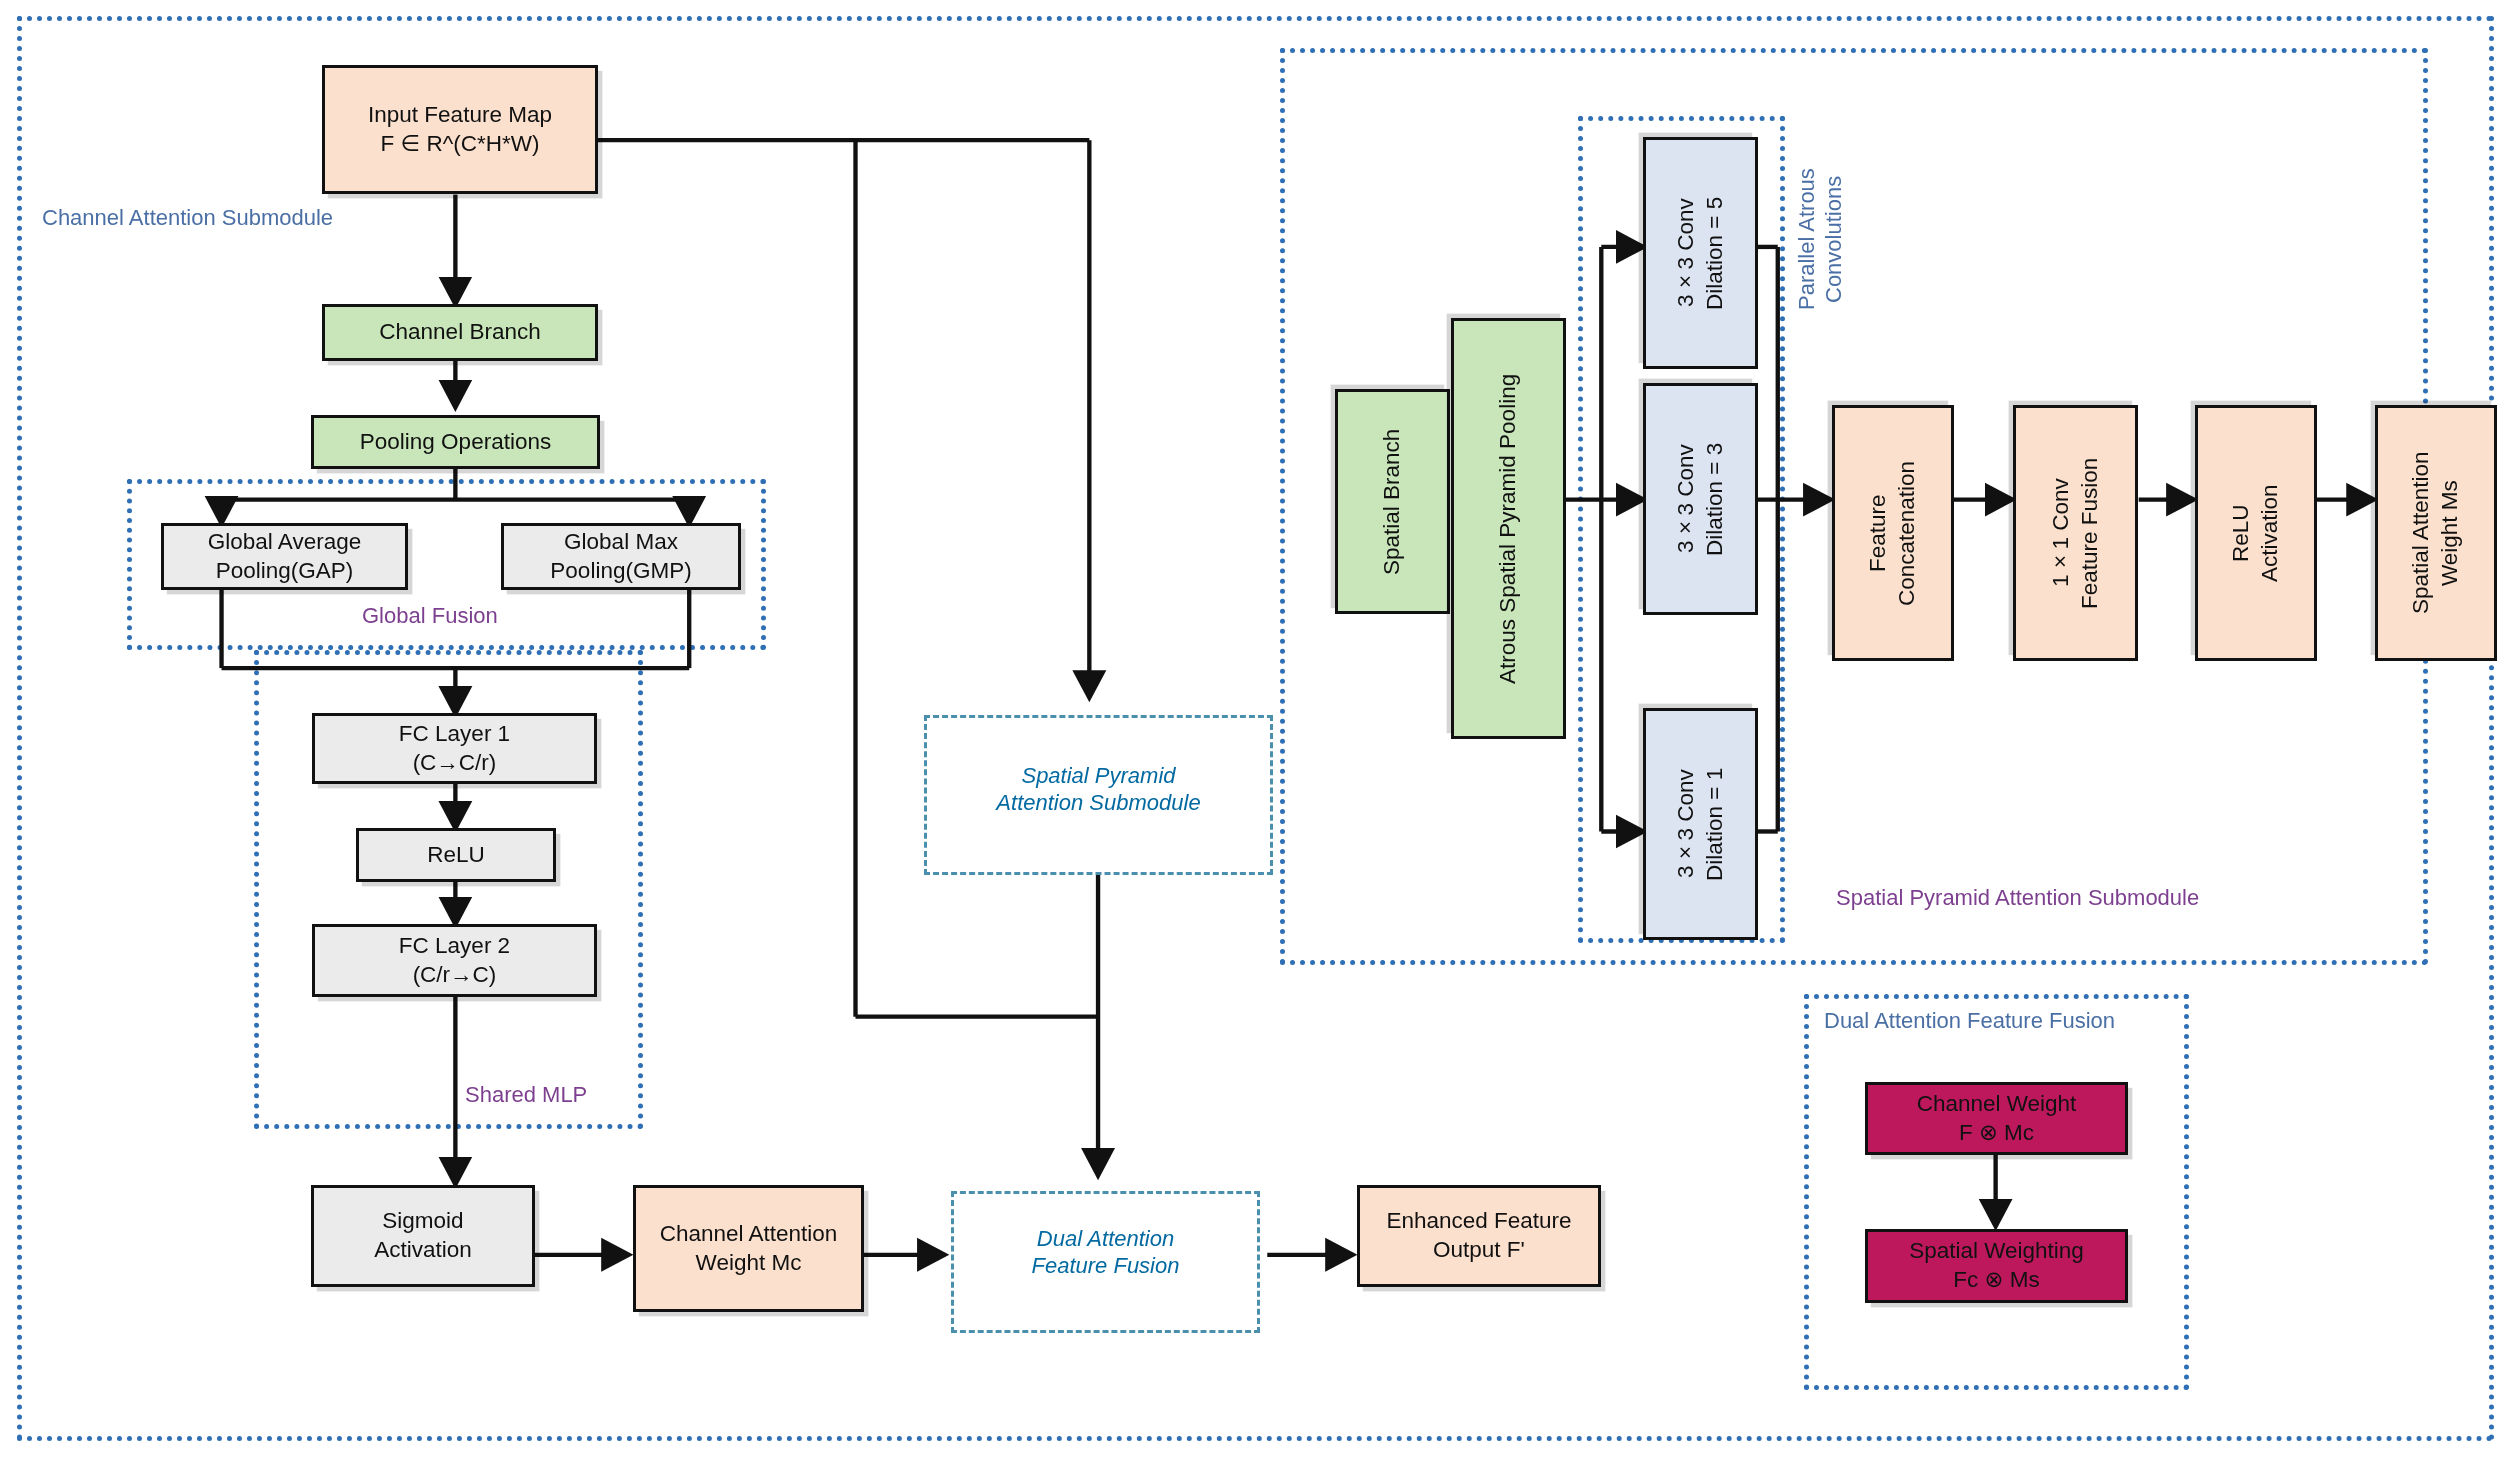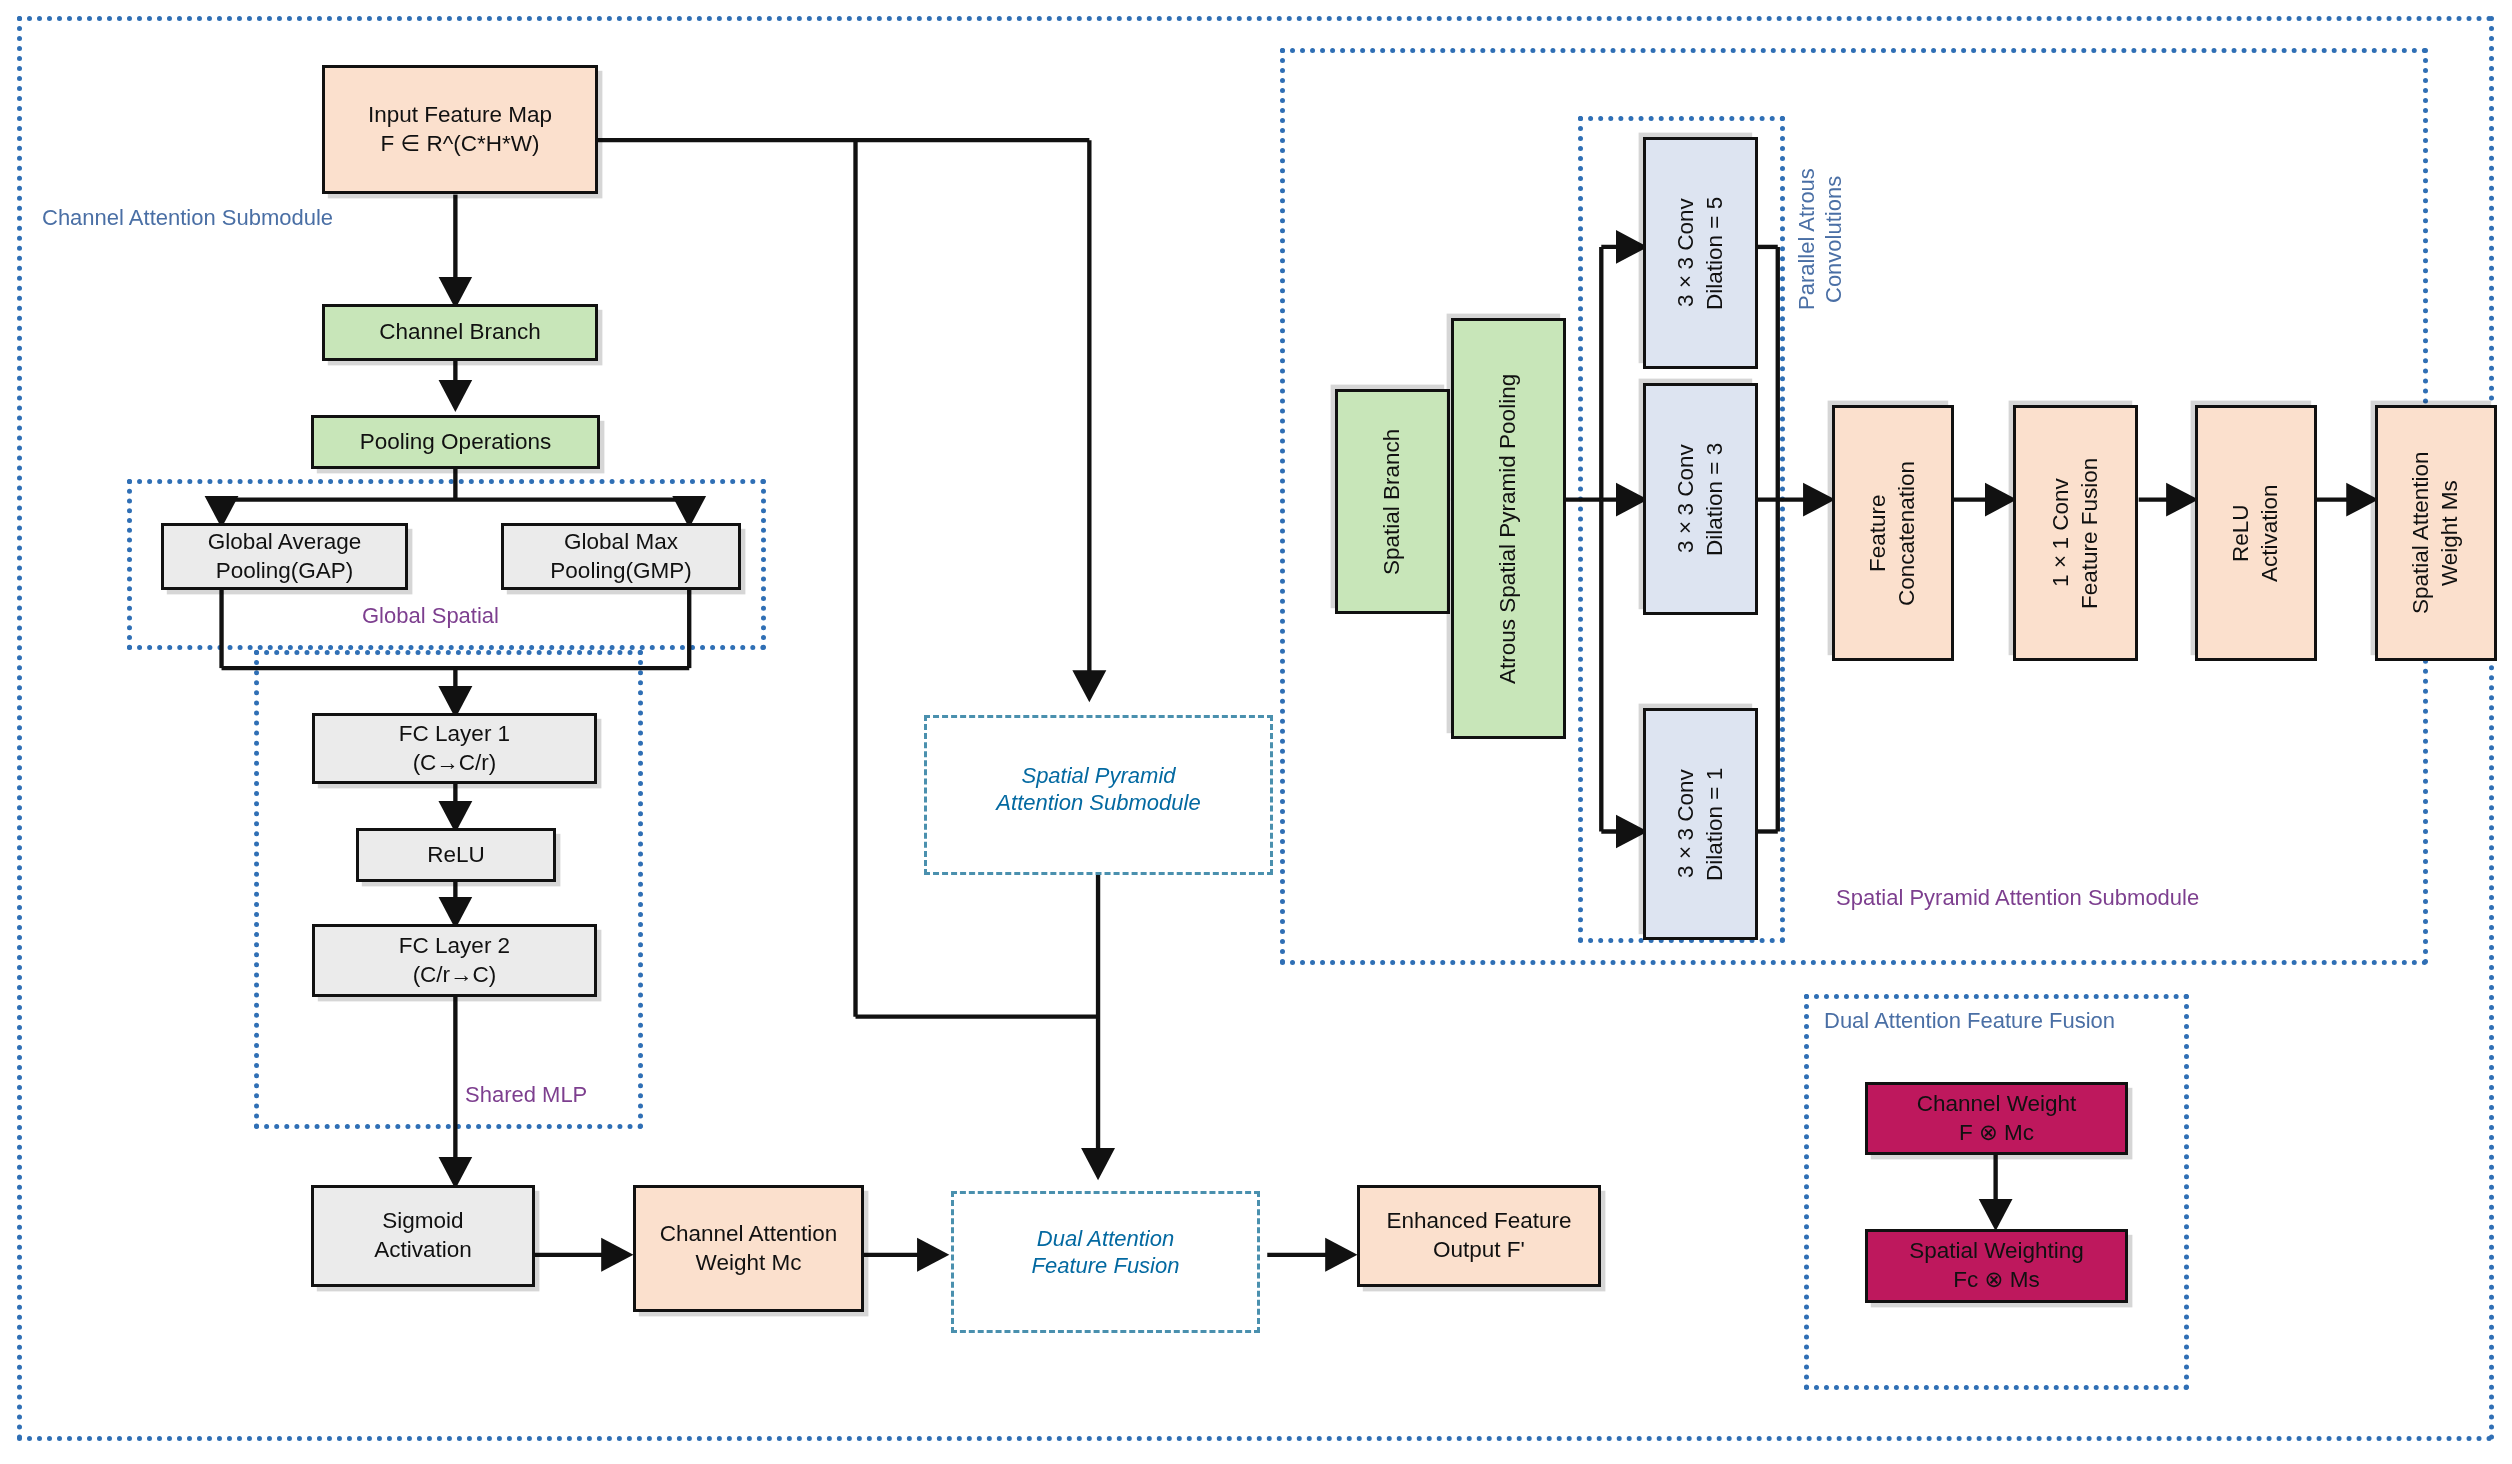--- a/index.html
+++ b/index.html
@@ -221,21 +221,21 @@
 F ⊗ Mc</span>
   </div>
 
   <div class="nodebox yellow" style="left:1865px;top:1229px;width:263px;height:74px;">
     <span style="white-space:pre-line;text-align:center;">Spatial Weighting
 Fc ⊗ Ms</span>
   </div>
 
   <div class="lbl lbl-blue" style="left:42px;top:205px;">Channel Attention Submodule</div>
 
-  <div class="lbl lbl-purple" style="left:362px;top:603px;">Global Spatial</div>
+  <div class="lbl lbl-purple" style="left:362px;top:603px;">Global Fusion</div>
 
   <div class="lbl lbl-purple" style="left:465px;top:1082px;">Shared MLP</div>
 
   <div class="lbl lbl-blue vlbl" style="left:1794px;top:116px;height:247px;white-space:pre-line;">Parallel Atrous
 Convolutions</div>
 
   <div class="lbl lbl-purple" style="left:1836px;top:885px;">Spatial Pyramid Attention Submodule</div>
 
   <div class="lbl lbl-blue" style="left:1824px;top:1008px;">Dual Attention Feature Fusion</div>
 

